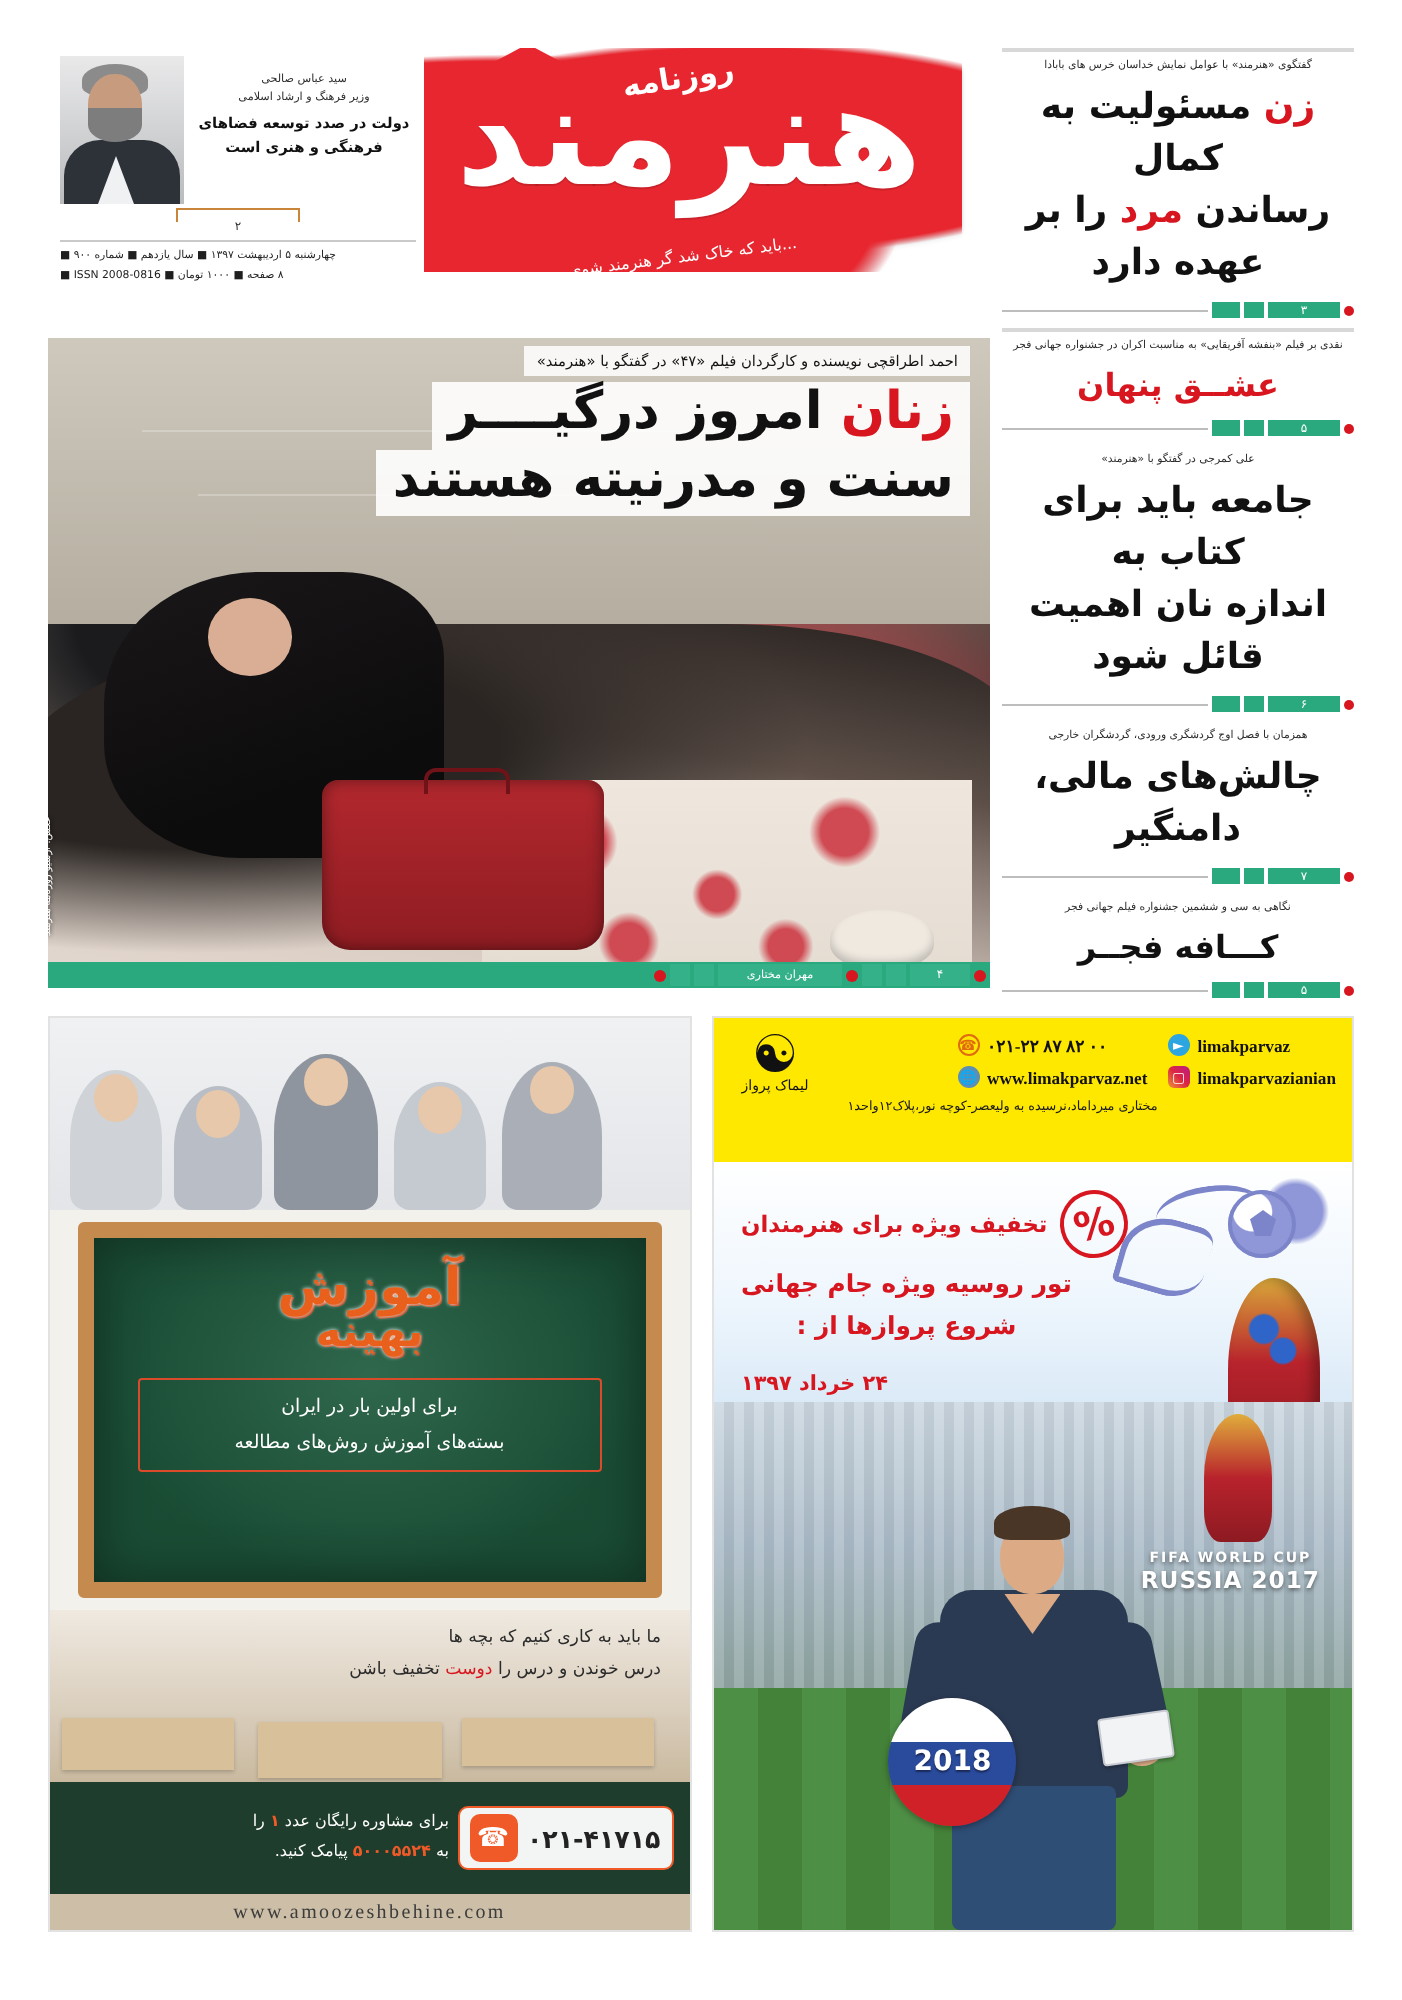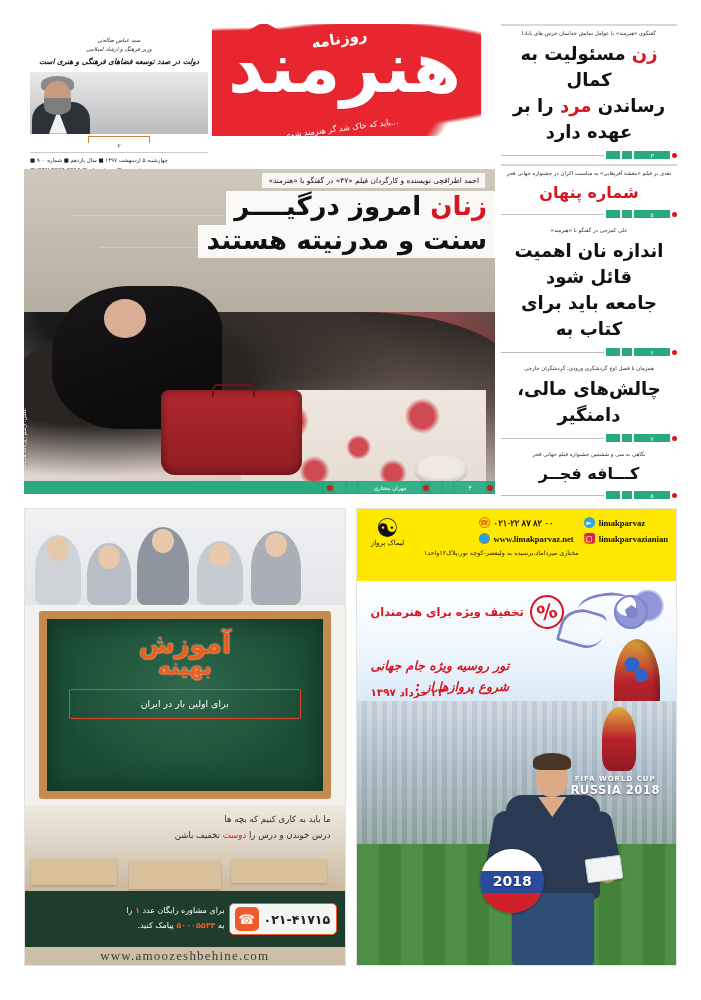--- a/index.html
+++ b/index.html
@@ -99,21 +99,21 @@
     transform:rotate(-9deg);
   }
   .logo-slogan{
     position:absolute; right:96px; bottom:3px; color:#ffffff; font-size:8px;
     transform:rotate(-7deg); white-space:nowrap;
   }
 
   .info{
     flex:0 0 188px; padding:4px 4px 0 6px; position:relative;
   }
-  .info-row{ display:flex; flex-direction:column; gap:4px;font-style:italic; }
+  .info-row{ display:flex; flex-direction:row; gap:4px; }
   .info-txt{ flex:1 1 auto; text-align:center; padding-top:8px; }
   .minister-name{ font-size:5.6px; color:#2d2d2d; line-height:1.6; }
   .minister-role{ font-size:5.6px; color:#2d2d2d; line-height:1.6; margin-bottom:2px;}
   .minister-quote{ font-size:7.4px; font-weight:bold; color:#111; line-height:1.6;}
   .portrait{
     flex:0 0 62px; height:74px; position:relative; overflow:hidden;
     background:linear-gradient(180deg,#e9e9ea 0%,#cfd0d2 55%,#b9bbbd 100%);
   }
   .portrait .face{ position:absolute; left:14px; top:9px; width:27px; height:32px; border-radius:48% 48% 44% 44%; background:#c79b7d;}
   .portrait .hair{ position:absolute; left:11px; top:4px; width:33px; height:16px; border-radius:50% 50% 30% 30%; background:#8b8b8c;}
@@ -170,21 +170,21 @@
   }
   .hero .handle{ position:absolute; left:40%; bottom:30%; width:9%; height:4%; border:2px solid #6f1318; border-bottom:none; border-radius:6px 6px 0 0;}
   .hero .bowl{ position:absolute; right:6%; bottom:3%; width:11%; height:9%; background:#efe9e0; border-radius:50% 50% 40% 40%; box-shadow:inset 0 -3px 4px rgba(0,0,0,.2);}
 
   .hero-kicker{
     position:absolute; right:10px; top:4px;
     background:rgba(255,255,255,.86); color:#141414;
     font-size:7.4px; padding:2px 6px; line-height:1.5; white-space:nowrap;
   }
   .hero-head{
-    position:absolute; right:0; top:22px; line-height:1.06;
+    position:absolute; right:10px; top:22px; line-height:1.06;
   }
   .hero-head .l{
     display:inline-block; background:rgba(255,255,255,.9);
     font-size:26px; font-weight:bold; color:#111; padding:2px 8px 4px 8px;
     letter-spacing:-.5px; white-space:nowrap;
   }
   .hero-head .l .rd{ color:#d8161f; }
   .hero-vcap{
     position:absolute; left:3px; bottom:26px; transform:rotate(-90deg);
     transform-origin:left bottom; font-size:5px; color:#fff; white-space:nowrap;
@@ -245,21 +245,21 @@
   .tv-discount{
     position:absolute; left:14px; top:14px; display:flex; align-items:center; gap:6px; direction:rtl;
   }
   .tv-discount .txt{ font-size:11.4px; font-weight:bold; color:#d8161f;}
   .stamp{
     width:34px;height:34px;border-radius:50%; border:2px solid #d8161f; color:#d8161f;
     display:flex;align-items:center;justify-content:center; font-size:20px; font-weight:bold;
     transform:rotate(-14deg);
   }
   .tv-tour{
-    position:absolute; left:14px; top:74px; text-align:right; direction:rtl;font-style:italic;
+    position:absolute; left:14px; top:50px; text-align:center; direction:rtl;
   }
   .tv-tour .t1{ font-size:12.4px; font-weight:bold; color:#d8161f; line-height:1.7;}
   .tv-tour .t2{ font-size:12.4px; font-weight:bold; color:#d8161f; line-height:1.7;}
   .tv-date{ position:absolute; left:14px; bottom:3px; font-size:10.4px; font-weight:bold; color:#d8161f; direction:rtl;}
   .tv-trophy{
     position:absolute; right:16px; bottom:-30px; width:46px; height:92px;
     background:linear-gradient(180deg,#d9a83a 0%,#b8232c 46%,#8d1a22 100%);
     border-radius:50% 50% 26% 26%;
     box-shadow:inset -4px 0 6px rgba(0,0,0,.28);
   }
@@ -279,21 +279,21 @@
     background:
       repeating-linear-gradient(90deg, rgba(255,255,255,.10) 0 5px, rgba(0,0,0,.05) 5px 10px),
       linear-gradient(180deg,#cdd9e2 0%,#aebecb 48%,#8fa5a0 100%);
   }
   .tv-grass{
     position:absolute; left:0; right:0; bottom:0; height:46%;
     background:
       repeating-linear-gradient(90deg, #4e8f46 0 22px, #458239 22px 44px);
   }
   .tv-man{
-    position:absolute; left:50%; transform:translateX(-50%); bottom:0; width:132px; height:212px;margin-left:36px;
+    position:absolute; left:50%; transform:translateX(-50%); bottom:0; width:132px; height:212px;
   }
   .tv-man .head{ position:absolute; left:50px; top:6px; width:32px; height:38px; border-radius:50% 50% 46% 46%; background:#dcab86;}
   .tv-man .hair{ position:absolute; left:47px; top:0px; width:38px; height:17px; border-radius:50% 50% 22% 22%; background:#4a3626;}
   .tv-man .torso{ position:absolute; left:20px; top:42px; width:94px; height:104px; background:#2b3a53; border-radius:16px 16px 6px 6px;}
   .tv-man .vneck{ position:absolute; left:52px; top:44px; width:28px; height:20px; background:#dcab86; clip-path:polygon(50% 100%,100% 0,0 0);}
   .tv-man .jeans{ position:absolute; left:26px; bottom:0; width:82px; height:72px; background:#2f4e76; border-radius:4px;}
   .tv-man .armL{ position:absolute; left:4px; top:58px; width:26px; height:62px; background:#2b3a53; border-radius:12px; transform:rotate(10deg);}
   .tv-man .armR{ position:absolute; right:2px; top:58px; width:26px; height:60px; background:#2b3a53; border-radius:12px; transform:rotate(-12deg);}
   .tv-man .handL{ position:absolute; left:2px; top:112px; width:22px;height:20px; border-radius:50%; background:#dcab86;}
   .tv-man .handR{ position:absolute; right:0px; top:110px; width:22px;height:20px; border-radius:50%; background:#dcab86;}
@@ -375,21 +375,21 @@
     border:1.4px solid #f05a28; border-radius:5px; padding:3px 5px; background:rgba(255,255,255,.95);
   }
   .edu-phone .pico{
     width:24px;height:24px;border-radius:5px; background:#f05a28; color:#fff;
     display:flex;align-items:center;justify-content:center;font-size:13px;
   }
   .edu-phone .pnum{ font-size:12.6px; font-weight:bold; color:#222;}
   .edu-url{
     position:relative; height:18px; background:#cdbfa7; display:flex; align-items:center; justify-content:center;
   }
-  .edu-url span{ font-size:13px; color:#3c3c3c; letter-spacing:1.2px; font-family:"Liberation Serif",serif;}
+  .edu-url span{ font-size:10px; color:#3c3c3c; letter-spacing:1.2px; font-family:"Liberation Serif",serif;}
 </style>
 </head>
 <body>
 
 <div class="page">
 
   <div class="top">
 
     <div class="rail">
 
@@ -411,33 +411,33 @@
         <div class="line"></div>
       </div>
 
       <div class="rail-photo p2">
         <div class="sit1"></div>
         <div class="sit3"></div>
         <div class="sit2"></div>
         <div class="tbl"></div>
       </div>
       <div class="rail-kicker">نقدی بر فیلم «بنفشه آفریقایی» به مناسبت اکران در جشنواره جهانی فجر</div>
-      <div class="rail-head allred big">شماره پنهان</div>
+      <div class="rail-head allred big">عشــق پنهان</div>
       <div class="pagebar">
         <div class="dot"></div>
         <div class="seg num">۵</div>
         <div class="seg s2"></div>
         <div class="seg s3"></div>
         <div class="line"></div>
       </div>
 
       <div class="rail-kicker">علی کمرجی در گفتگو با «هنرمند»</div>
       <div class="rail-head">
+        <div>جامعه باید برای کتاب به</div>
         <div>اندازه نان اهمیت قائل شود</div>
-        <div>جامعه باید برای کتاب به</div>
       </div>
       <div class="pagebar">
         <div class="dot"></div>
         <div class="seg num">۶</div>
         <div class="seg s2"></div>
         <div class="seg s3"></div>
         <div class="line"></div>
       </div>
 
       <div class="rail-kicker">همزمان با فصل اوج گردشگری ورودی، گردشگران خارجی</div>
@@ -584,21 +584,21 @@
         <div class="tv-date">۲۴ خرداد ۱۳۹۷</div>
         <div class="tv-trophy"></div>
       </div>
 
       <div class="tv-photo">
         <div class="tv-stadium"></div>
         <div class="tv-grass"></div>
         <div class="tv-trophy2"></div>
         <div class="tv-wc">
           <div class="f">FIFA WORLD CUP</div>
-          <div class="r">RUSSIA 2018</div>
+          <div class="r">RUSSIA 2017</div>
         </div>
         <div class="tv-man">
           <div class="armL"></div>
           <div class="armR"></div>
           <div class="torso"></div>
           <div class="jeans"></div>
           <div class="vneck"></div>
           <div class="head"></div>
           <div class="hair"></div>
           <div class="handL"></div>
@@ -631,20 +631,21 @@
       </div>
 
       <div class="edu-board-wrap">
         <div class="edu-board-frame">
           <div class="edu-logo">
             <div class="l1">آموزش</div>
             <div class="l2">بهینه</div>
           </div>
           <div class="edu-claim">
             <div>برای اولین بار در ایران</div>
+            <div>بسته‌های آموزش روش‌های مطالعه</div>
           </div>
         </div>
       </div>
 
       <div class="edu-hand">
         <div class="desk" style="left:6px;bottom:6px;width:86px;height:26px;"></div>
         <div class="desk" style="left:104px;bottom:2px;width:92px;height:28px;"></div>
         <div class="desk" style="left:206px;bottom:8px;width:96px;height:24px;"></div>
         <div class="hw">
           <div class="h1">ما باید به کاری کنیم که بچه ها</div>

